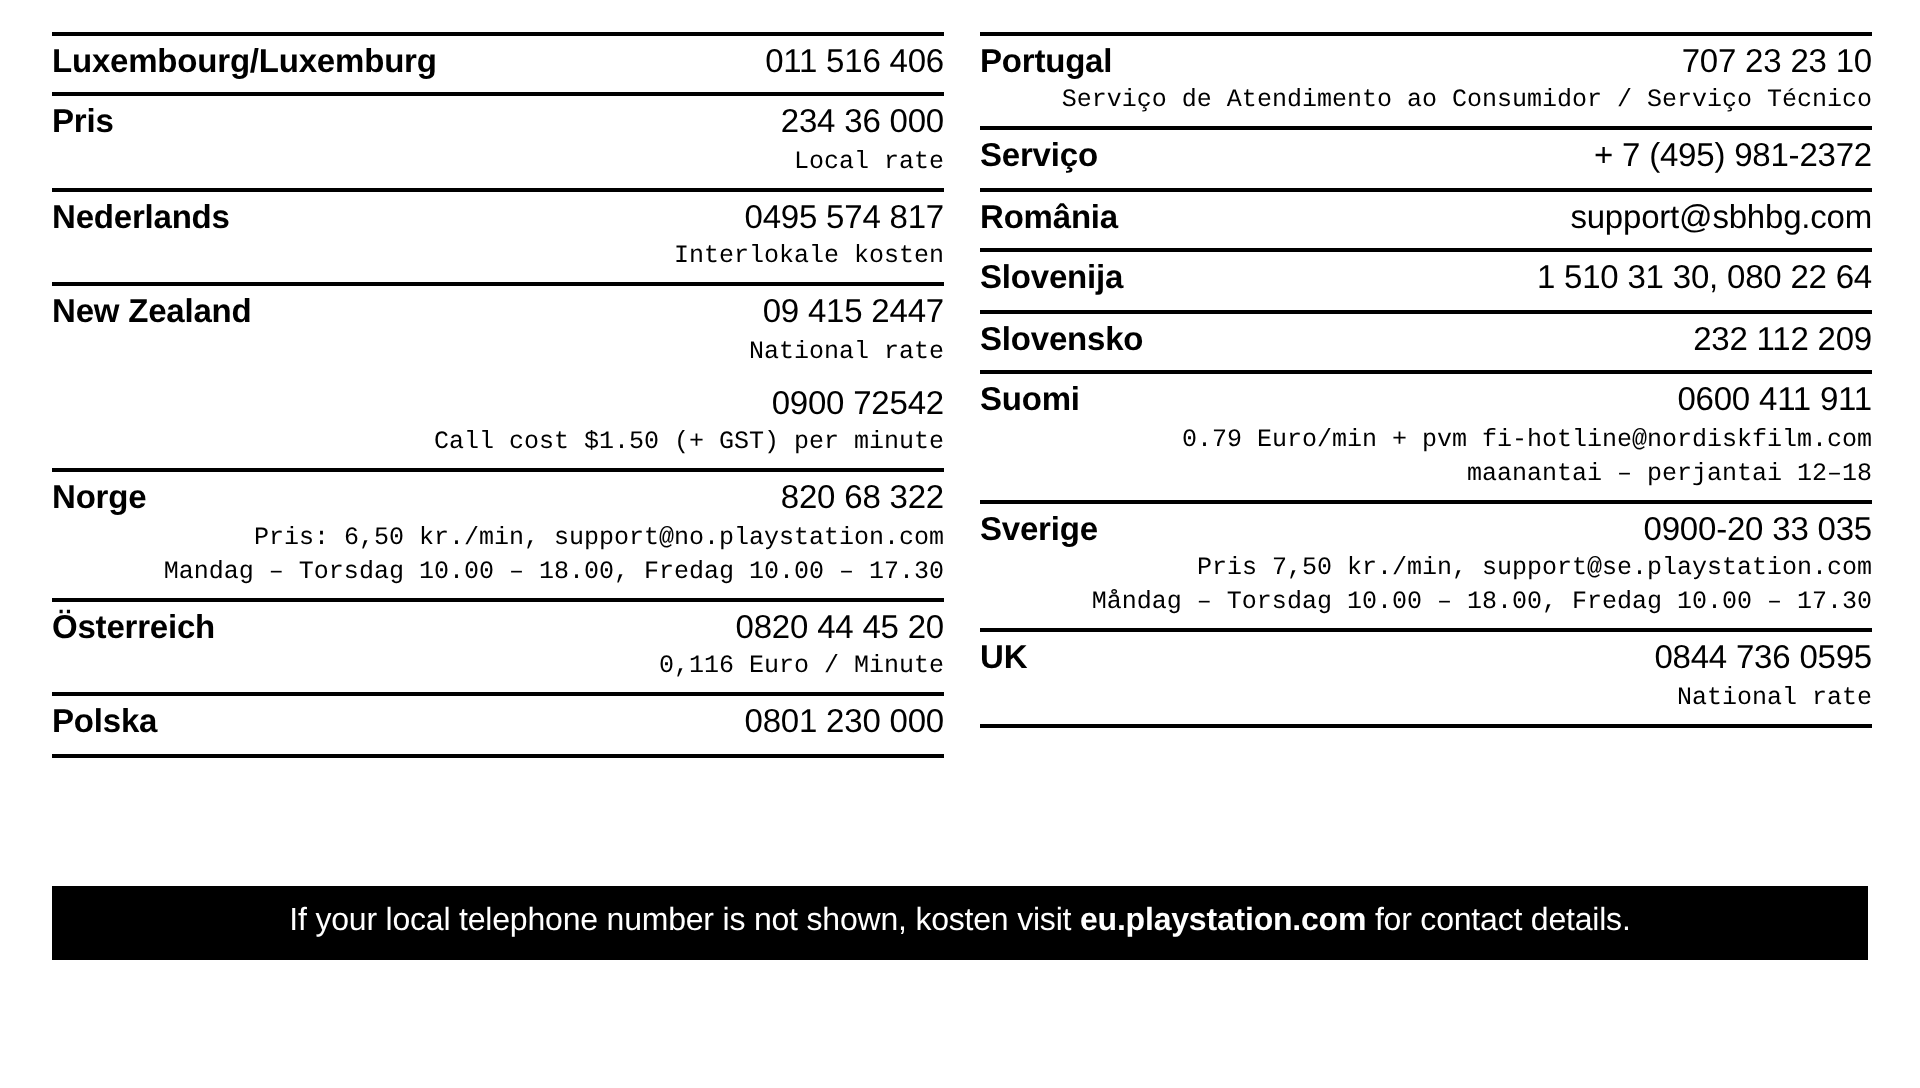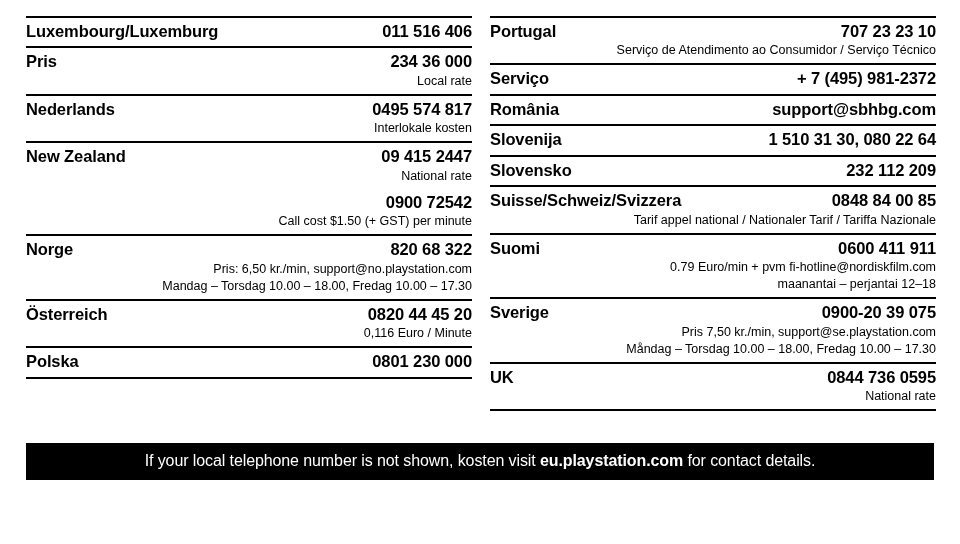--- a/index.html
+++ b/index.html
@@ -46,29 +46,30 @@
     align-items: baseline;
     line-height: 1.18;
   }
   .country {
     font-size: 16.5px;
     font-weight: bold;
     letter-spacing: -0.1px;
   }
   .number {
     font-size: 16.5px;
-    font-weight: bold;
+    font-weight: normal;
     text-align: right;
     letter-spacing: -0.1px;
   }
   .note {
     font-size: 12.5px;
     text-align: right;
     line-height: 1.28;
     margin-top: 1px;
+    font-family: Liberation Mono, monospace;
   }
   .subrow {
     margin-top: 9px;
   }
   .footer {
     position: absolute;
     left: 26px;
     right: 26px;
     bottom: 64px;
     background: #000000;
@@ -184,41 +185,34 @@
         </div>
       </div>
 
       <div class="entry">
         <div class="row">
           <span class="country">Slovensko</span>
           <span class="number">232 112 209</span>
         </div>
       </div>
 
-      <div class="entry">
-        <div class="row">
-          <span class="country">Suisse/Schweiz/Svizzera</span>
-          <span class="number">0848 84 00 85</span>
-        </div>
-        <div class="note">Tarif appel national / Nationaler Tarif / Tariffa Nazionale</div>
-      </div>
 
       <div class="entry">
         <div class="row">
           <span class="country">Suomi</span>
           <span class="number">0600 411 911</span>
         </div>
         <div class="note">0.79 Euro/min + pvm fi-hotline@nordiskfilm.com</div>
         <div class="note">maanantai – perjantai 12–18</div>
       </div>
 
       <div class="entry">
         <div class="row">
           <span class="country">Sverige</span>
-          <span class="number">0900-20 39 075</span>
+          <span class="number">0900-20 33 035</span>
         </div>
         <div class="note">Pris 7,50 kr./min, support@se.playstation.com</div>
         <div class="note">Måndag – Torsdag 10.00 – 18.00, Fredag 10.00 – 17.30</div>
       </div>
 
       <div class="entry last-rule">
         <div class="row">
           <span class="country">UK</span>
           <span class="number">0844 736 0595</span>
         </div>

